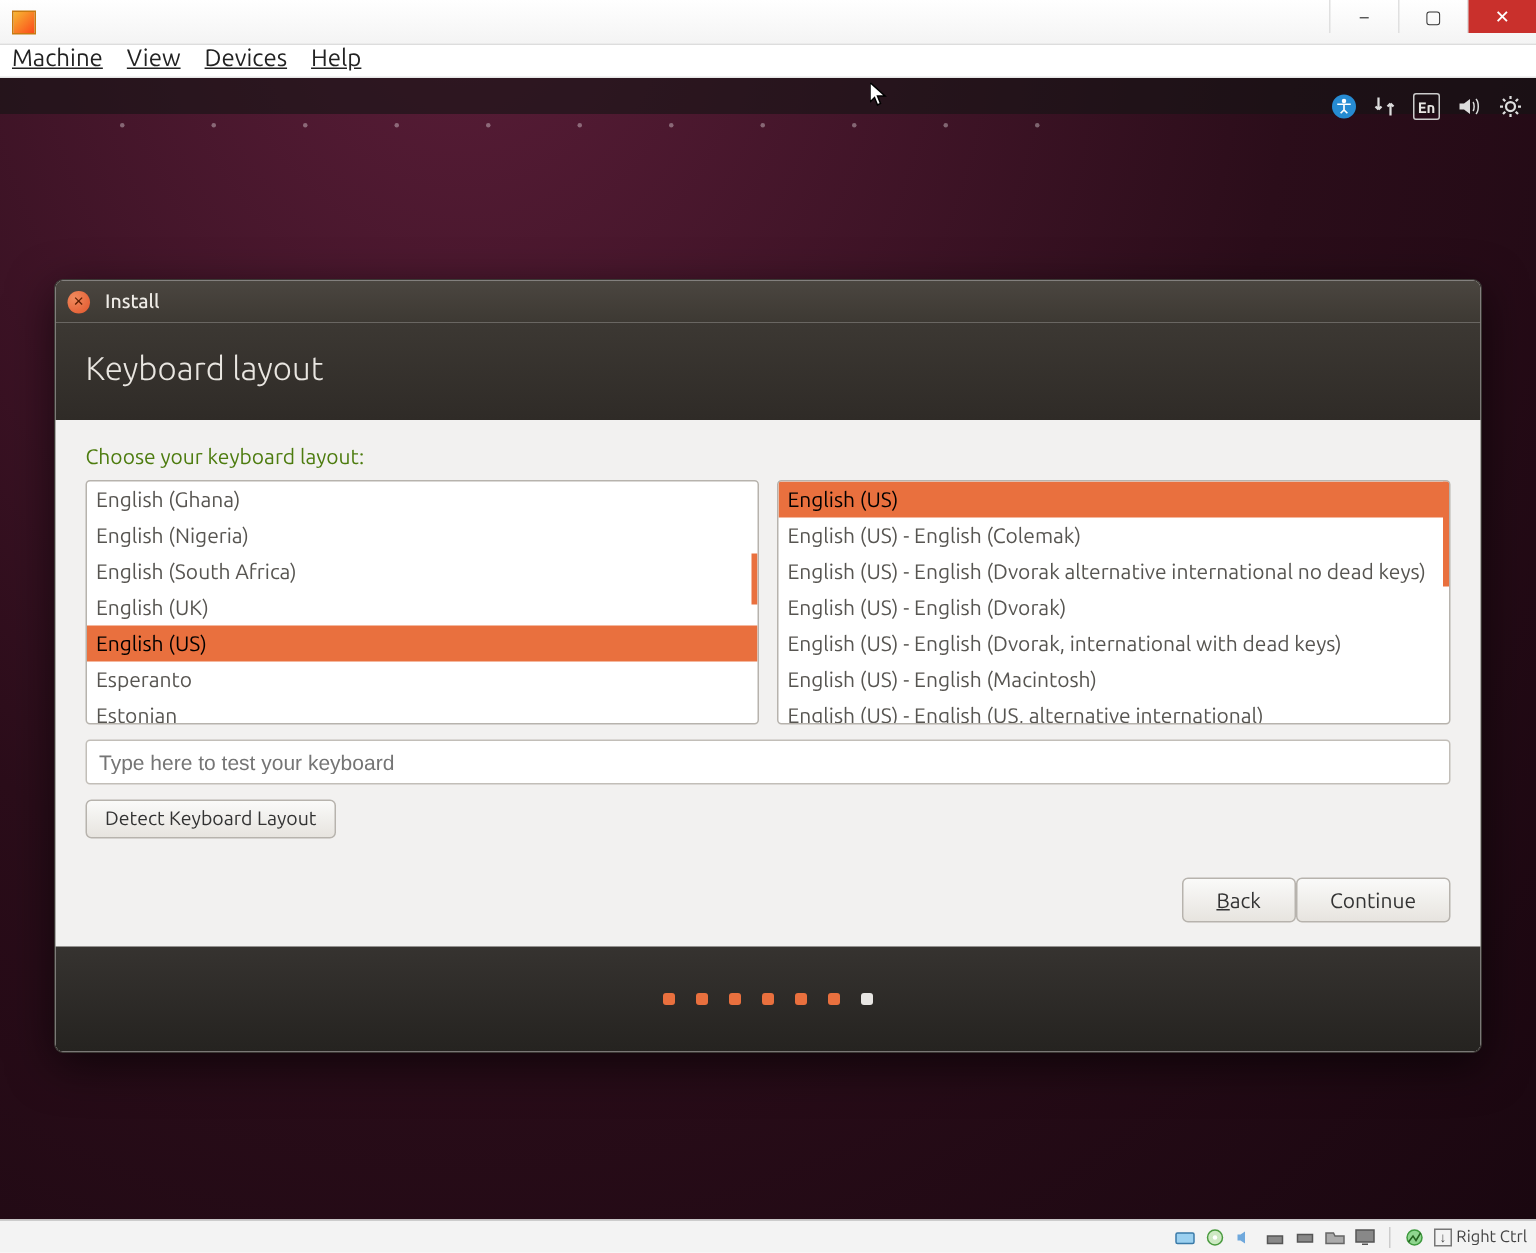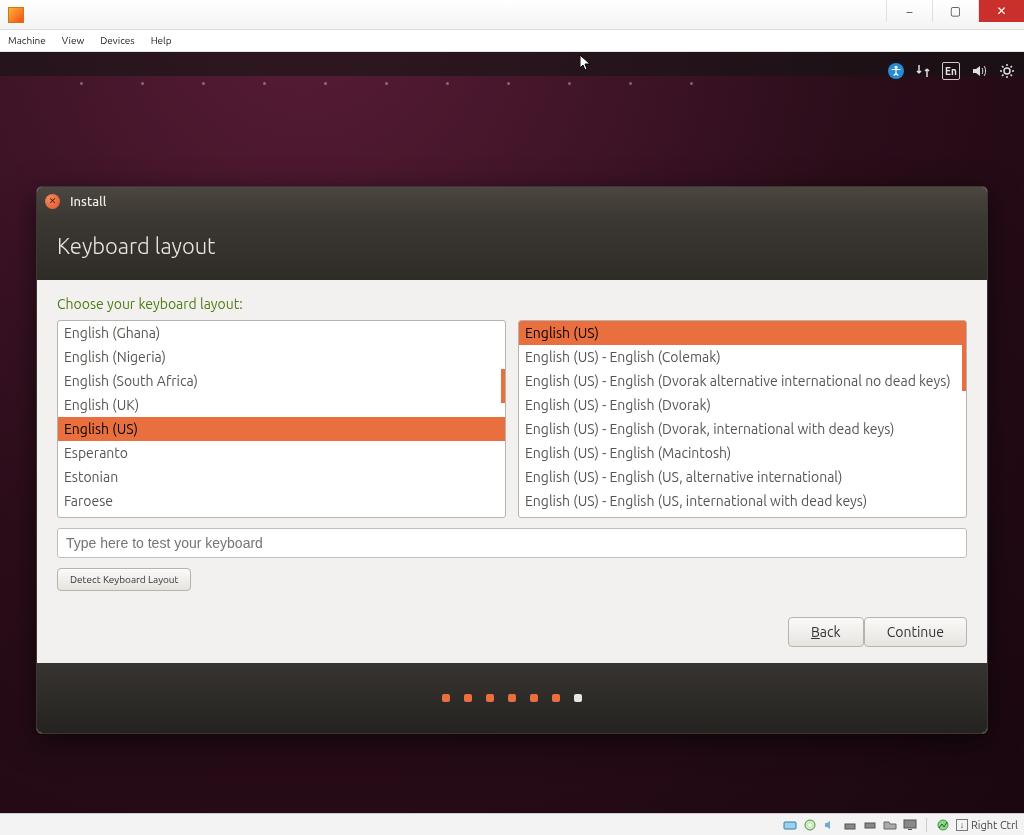--- a/index.html
+++ b/index.html
@@ -40,26 +40,27 @@
     width: 46px; height: 22px;
     display: flex; align-items: center; justify-content: center;
     font-size: 12px; color: #333;
     border-left: 1px solid #e0e0e0;
   }
   .win-btn.close { background: #c9302c; color: #fff; }
   
   .vb-menubar {
     height: 22px;
     background: #fff;
-    display: flex; align-items: center;
+    display: flex; align-items: flex-start;
     padding: 0 8px;
     gap: 16px;
-    font-size: 10px;
+    font-size: 16px;
     color: #222;
     border-bottom: 1px solid #e5e5e5;
+    text-decoration: underline;
   }
   .vb-menubar span { cursor: default; }
   
   .guest {
     position: absolute;
     left: 0; right: 0; top: 52px; bottom: 22px;
     background: radial-gradient(ellipse at 30% -10%, #5a1d38 0%, #2b0d1a 55%, #1a0710 100%);
   }
   
   .u-panel {
@@ -115,21 +116,21 @@
   }
   .inst-body {
     padding: 16px 20px 16px;
     background: #f2f1f0;
     color: #333;
   }
   .prompt { font-size: 14px; margin-bottom: 8px; color: #4d7c0f; }
   .lists { display: flex; gap: 12px; }
   .listbox {
     flex: 1;
-    height: 198px;
+    height: 163px;
     background: #fff;
     border: 1px solid #b7b3ad;
     border-radius: 3px;
     overflow-y: hidden;
     font-size: 14px;
     color: #575551;
     position: relative;
   }
   .listbox .row {
     padding: 2px 6px;
@@ -156,21 +157,21 @@
     padding: 4px 8px;
     font-size: 14px;
     color: #ec4899;
     background: #fff;
   }
   .detect-btn, .nav-btn {
     background: linear-gradient(#fafaf9,#e7e4df);
     border: 1px solid #b7b3ad;
     border-radius: 4px;
     padding: 5px 12px;
-    font-size: 10px;
+    font-size: 13px;
     color: #333;
     display: inline-block;
   }
   .detect-btn { margin-top: 10px; }
   .nav-row { display: flex; justify-content: flex-end; margin-top: 26px; }
   .nav-btn { padding: 6px 22px; font-size: 14px; }
   .inst-footer {
     background: linear-gradient(#363330, #252320);
     height: 70px;
     display: flex; align-items: center; justify-content: center;

